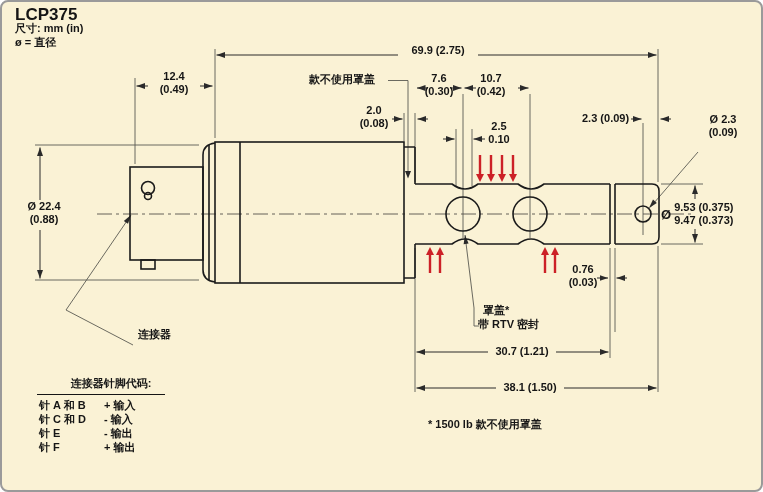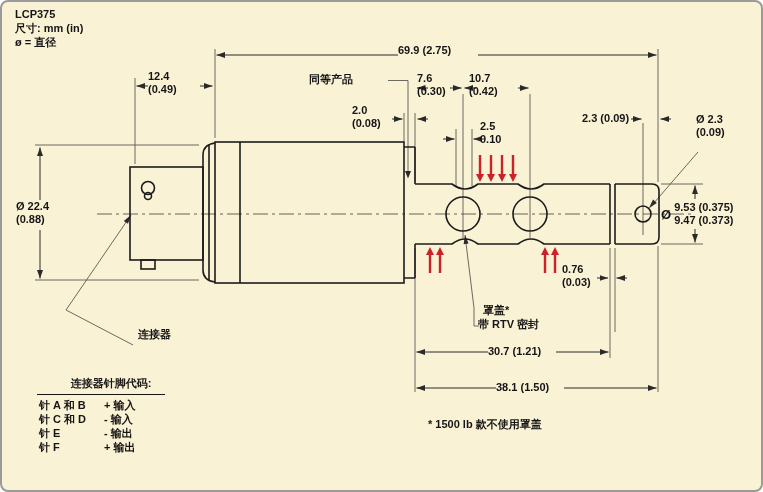--- a/index.html
+++ b/index.html
@@ -6,23 +6,23 @@
   #stage{
     position:relative;width:763px;height:492px;box-sizing:border-box;
     background:#FAF2D5;border:2px solid #9a9a9a;border-radius:8px;overflow:hidden;
     font-family:"Liberation Sans", sans-serif;
   }
   svg{position:absolute;left:0;top:0;}
   .t{
     position:absolute;white-space:nowrap;font-size:11px;font-weight:bold;
     color:#151515;line-height:13px;
   }
-  .c{text-align:left;}
+  .c{text-align:center;}
   .bg{background:#FAF2D5;}
-  .model{font-size:11px;}
+  .model{font-size:17px;}
   .dia-sym{font-size:13px;margin-right:3px;align-self:center;}
   .flexrow{display:flex;}
   .pin-header{
     position:absolute;font-size:11px;font-weight:bold;color:#151515;
     border-bottom:1.5px solid #151515;padding:0 0 3px 20px;text-align:center;
   }
   .pin-rows{position:absolute;}
   .pin-row{display:flex;height:14px;font-size:11px;font-weight:bold;color:#151515;}
   .pin-col{width:65px;}
   .rednote{color:#D43030;}
@@ -160,21 +160,21 @@
   <div class="t" style="left:13px;top:20px">尺寸:  mm (in)</div>
   <div class="t" style="left:13px;top:34px">ø = 直径</div>
 
   <div class="t c bg" style="left:396px;top:42px;width:80px">69.9 (2.75)</div>
 
   <div class="t c bg" style="left:146px;top:68px;width:52px">
     <div>12.4</div>
     <div>(0.49)</div>
   </div>
 
-  <div class="t" style="left:307px;top:71px">同等产品</div>
+  <div class="t" style="left:307px;top:71px">款不使用罩盖</div>
 
   <div class="t c" style="left:350px;top:102px;width:44px">
     <div>2.0</div>
     <div>(0.08)</div>
   </div>
 
   <div class="t c" style="left:415px;top:70px;width:44px">
     <div>7.6</div>
     <div>(0.30)</div>
   </div>

